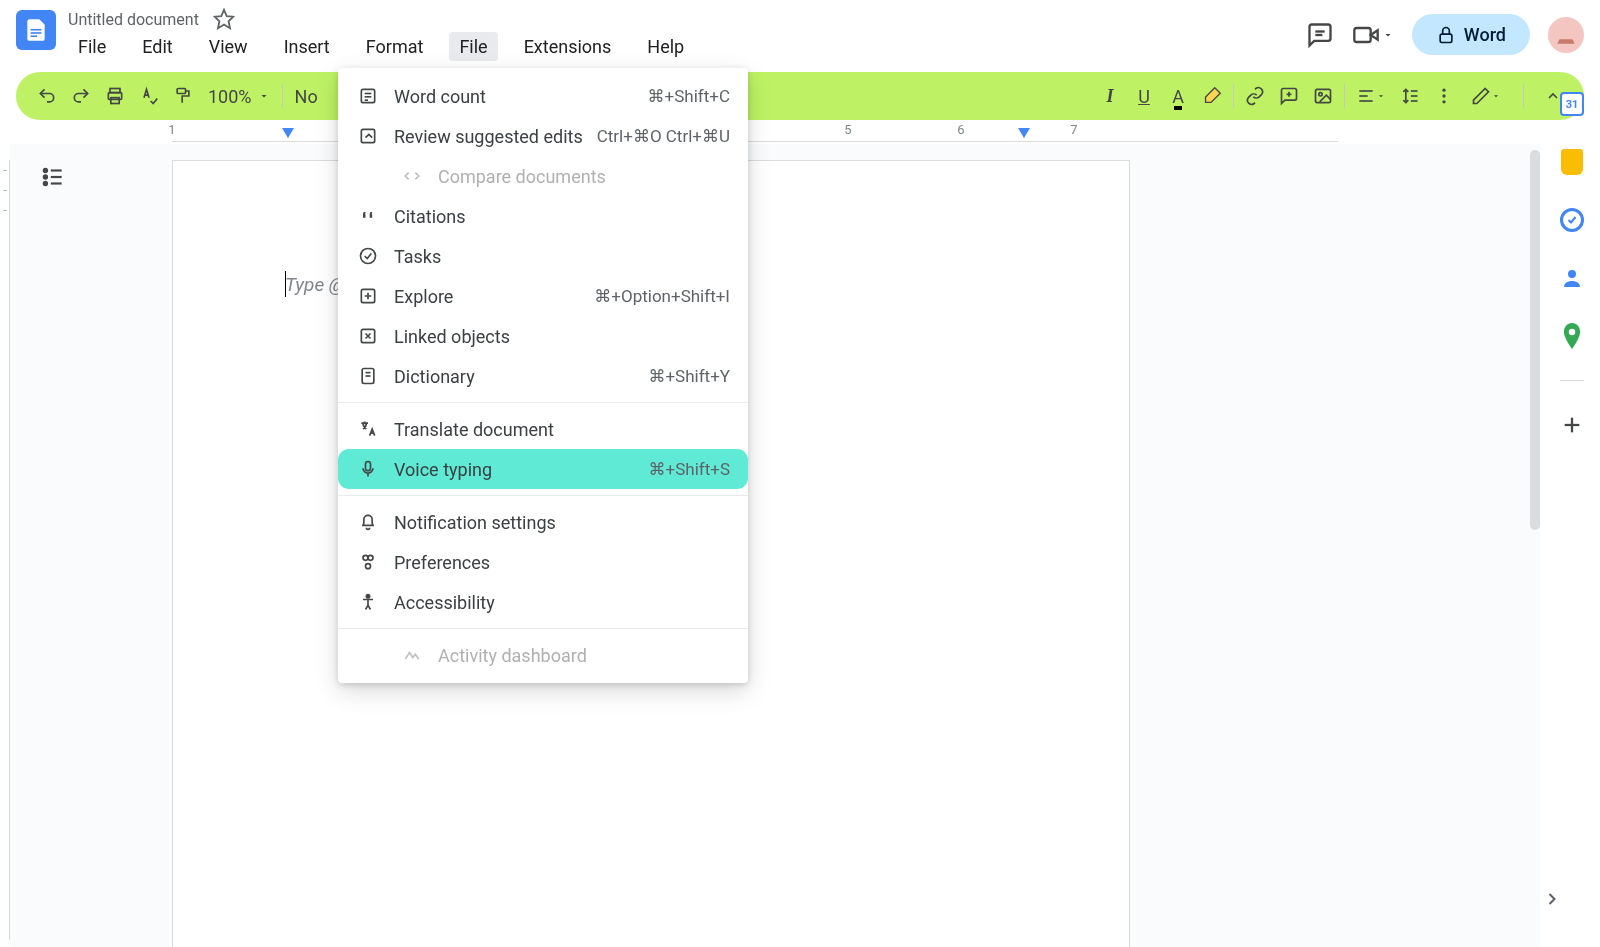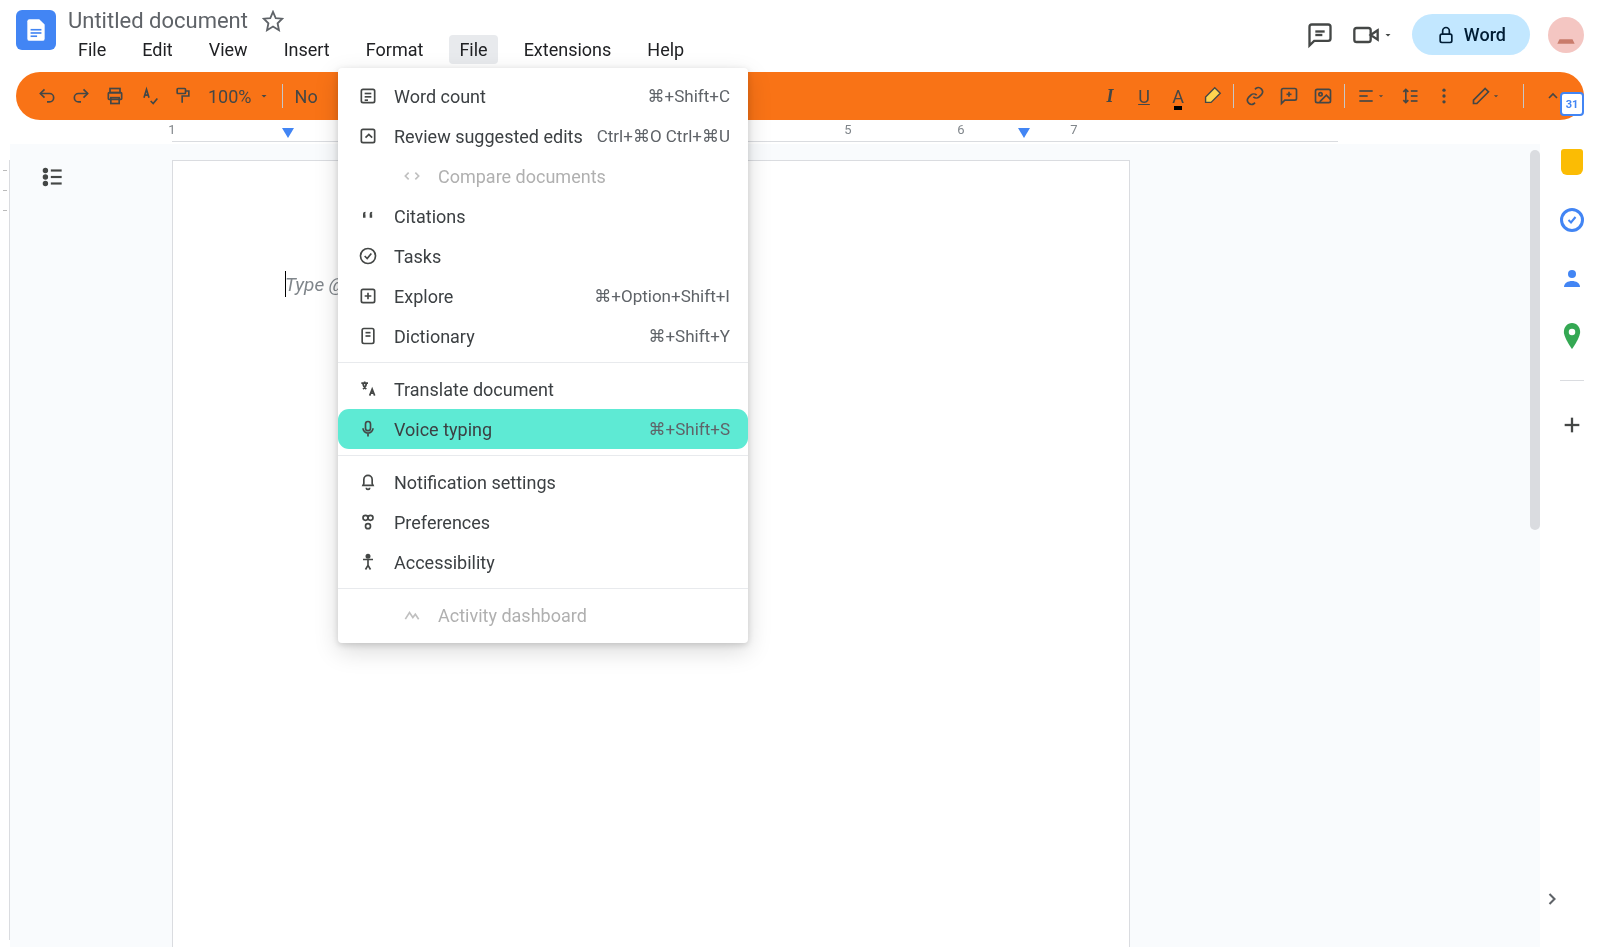--- a/index.html
+++ b/index.html
@@ -4,34 +4,34 @@
 <style>
 * { box-sizing: border-box; margin: 0; padding: 0; font-family: "Google Sans", Roboto, Arial, sans-serif; }
 body { background: #fff; color: #202124; width: 1600px; height: 947px; overflow: hidden; position: relative; }
 
 
 .header { display: flex; align-items: flex-start; padding: 8px 16px 0 16px; height: 64px; }
 .docs-icon { width: 40px; height: 40px; background: #4285f4; border-radius: 6px; display: flex; align-items: center; justify-content: center; margin-right: 12px; margin-top: 2px; }
 .docs-icon svg { width: 26px; height: 26px; }
 .title-area { flex: 1; }
 .title-row { display: flex; align-items: center; gap: 14px; }
-.doc-title { font-size: 22px; color: #5f6368; font-weight: 400; }
+.doc-title { font-size: 16px; color: #5f6368; font-weight: 400; }
 .star-icon { color: #5f6368; cursor: pointer; }
 .menu-bar { display: flex; gap: 16px; margin-top: 2px; }
 .menu-item { padding: 4px 10px; font-size: 18px; color: #202124; cursor: pointer; border-radius: 4px; }
 .menu-item.active { background: #e8eaed; }
 .header-right { display: flex; align-items: center; gap: 18px; margin-top: 6px; }
 .header-icon { color: #444746; cursor: pointer; width: 28px; height: 28px; display: flex; align-items: center; justify-content: center; }
 .meet-container { display: flex; align-items: center; gap: 2px; }
 .share-btn { display: flex; align-items: center; gap: 8px; background: #c2e7ff; border-radius: 40px; padding: 10px 24px; font-size: 18px; font-weight: 500; color: #001d35; cursor: pointer; }
 .avatar { width: 36px; height: 36px; border-radius: 50%; background: #f4c6c2; display: flex; align-items: center; justify-content: center; font-size: 10px; color: #a0522d; }
 
 
 .toolbar-container { padding: 0 16px; margin-top: 8px; }
-.toolbar { background: #f97316; border-radius: 40px; height: 48px; display: flex; align-items: center; padding: 0 14px; gap: 0; text-align: right; }
+.toolbar { background: #bef264; border-radius: 40px; height: 48px; display: flex; align-items: center; padding: 0 14px; gap: 0; text-align: right; }
 .tb-btn { width: 34px; height: 34px; display: flex; align-items: center; justify-content: center; color: #444746; cursor: pointer; border-radius: 4px; }
 .tb-sep { width: 1px; height: 24px; background: #c7c7c7; margin: 0 4px; }
 .tb-zoom { display: flex; align-items: center; gap: 6px; font-size: 18px; color: #444746; padding: 0 8px; cursor: pointer; }
 .tb-text { font-size: 18px; color: #444746; padding: 0 8px; }
 .tb-right { margin-left: auto; display: flex; align-items: center; gap: 8px; }
 .bold-icon { font-weight: bold; font-size: 18px; font-family: serif; font-style: italic; }
 .underline-icon { text-decoration: underline; font-size: 18px; }
 .text-color-icon { position: relative; font-size: 18px; }
 .text-color-underline { position: absolute; bottom: -3px; left: 2px; right: 2px; height: 4px; background: #000; }
 
@@ -359,20 +359,29 @@
           <rect x="4" y="4" width="16" height="16" rx="2"></rect>
           <path d="M12 8v8M8 12h8"></path>
         </svg>
       </span>
     <span class="dd-label">Explore</span>
     <span class="dd-shortcut">⌘+Option+Shift+I</span>
   </div>
   <div class="dd-item">
     <span class="dd-icon">
         <svg width="20" height="20" viewBox="0 0 24 24" fill="none" stroke="#444746" stroke-width="2">
+          <rect x="4" y="4" width="16" height="16" rx="2"></rect>
+          <path d="M9 9l6 6M9 15l6-6"></path>
+        </svg>
+      </span>
+    <span class="dd-label">Linked objects</span>
+  </div>
+  <div class="dd-item">
+    <span class="dd-icon">
+        <svg width="20" height="20" viewBox="0 0 24 24" fill="none" stroke="#444746" stroke-width="2">
           <rect x="5" y="3" width="14" height="18" rx="2"></rect>
           <line x1="9" y1="8" x2="15" y2="8"></line>
           <line x1="9" y1="12" x2="15" y2="12"></line>
         </svg>
       </span>
     <span class="dd-label">Dictionary</span>
     <span class="dd-shortcut">⌘+Shift+Y</span>
   </div>
   <div class="dd-sep"></div>
   <div class="dd-item">

